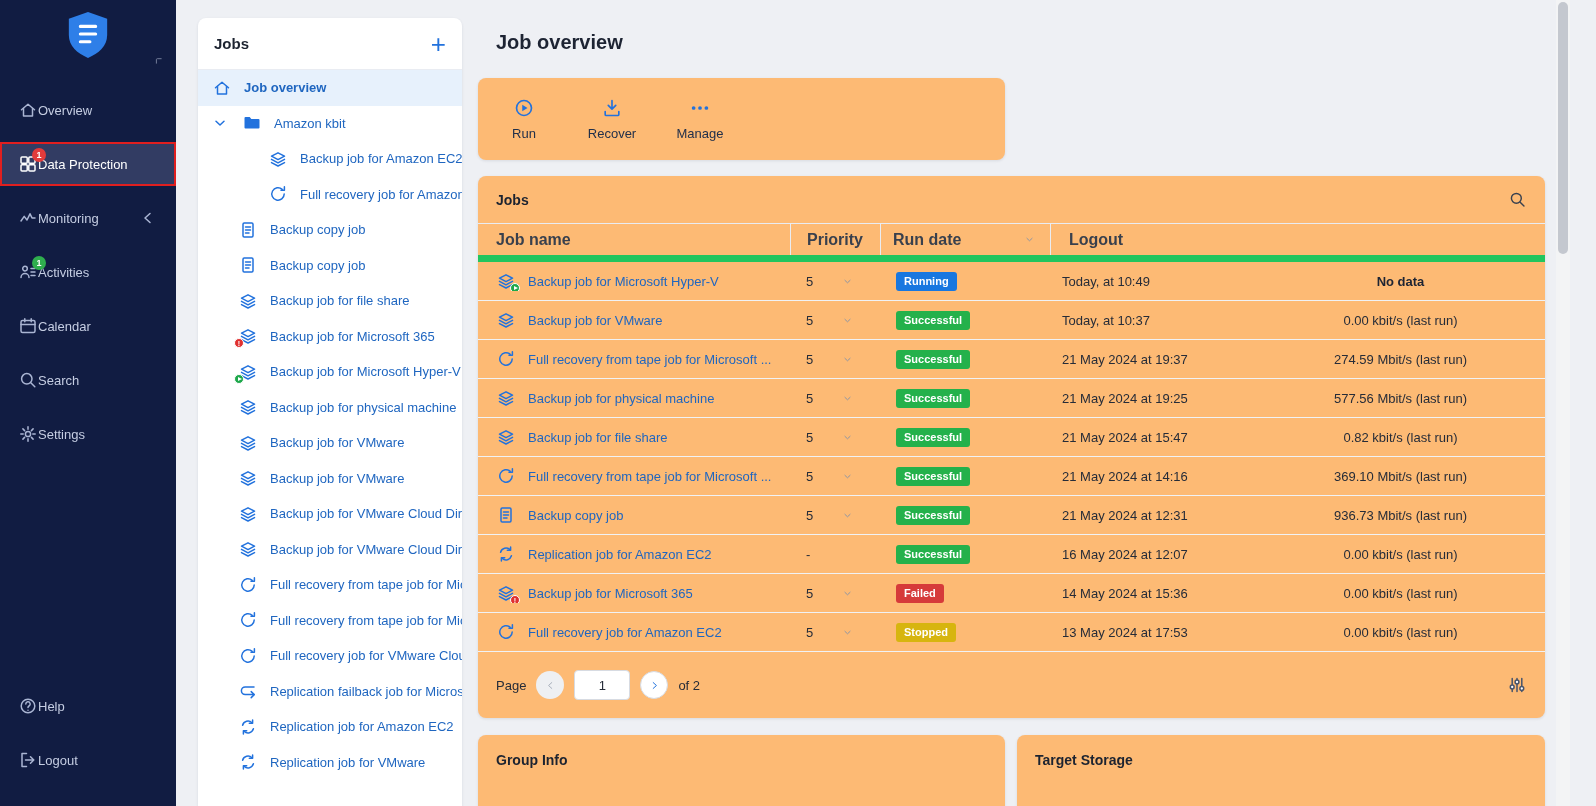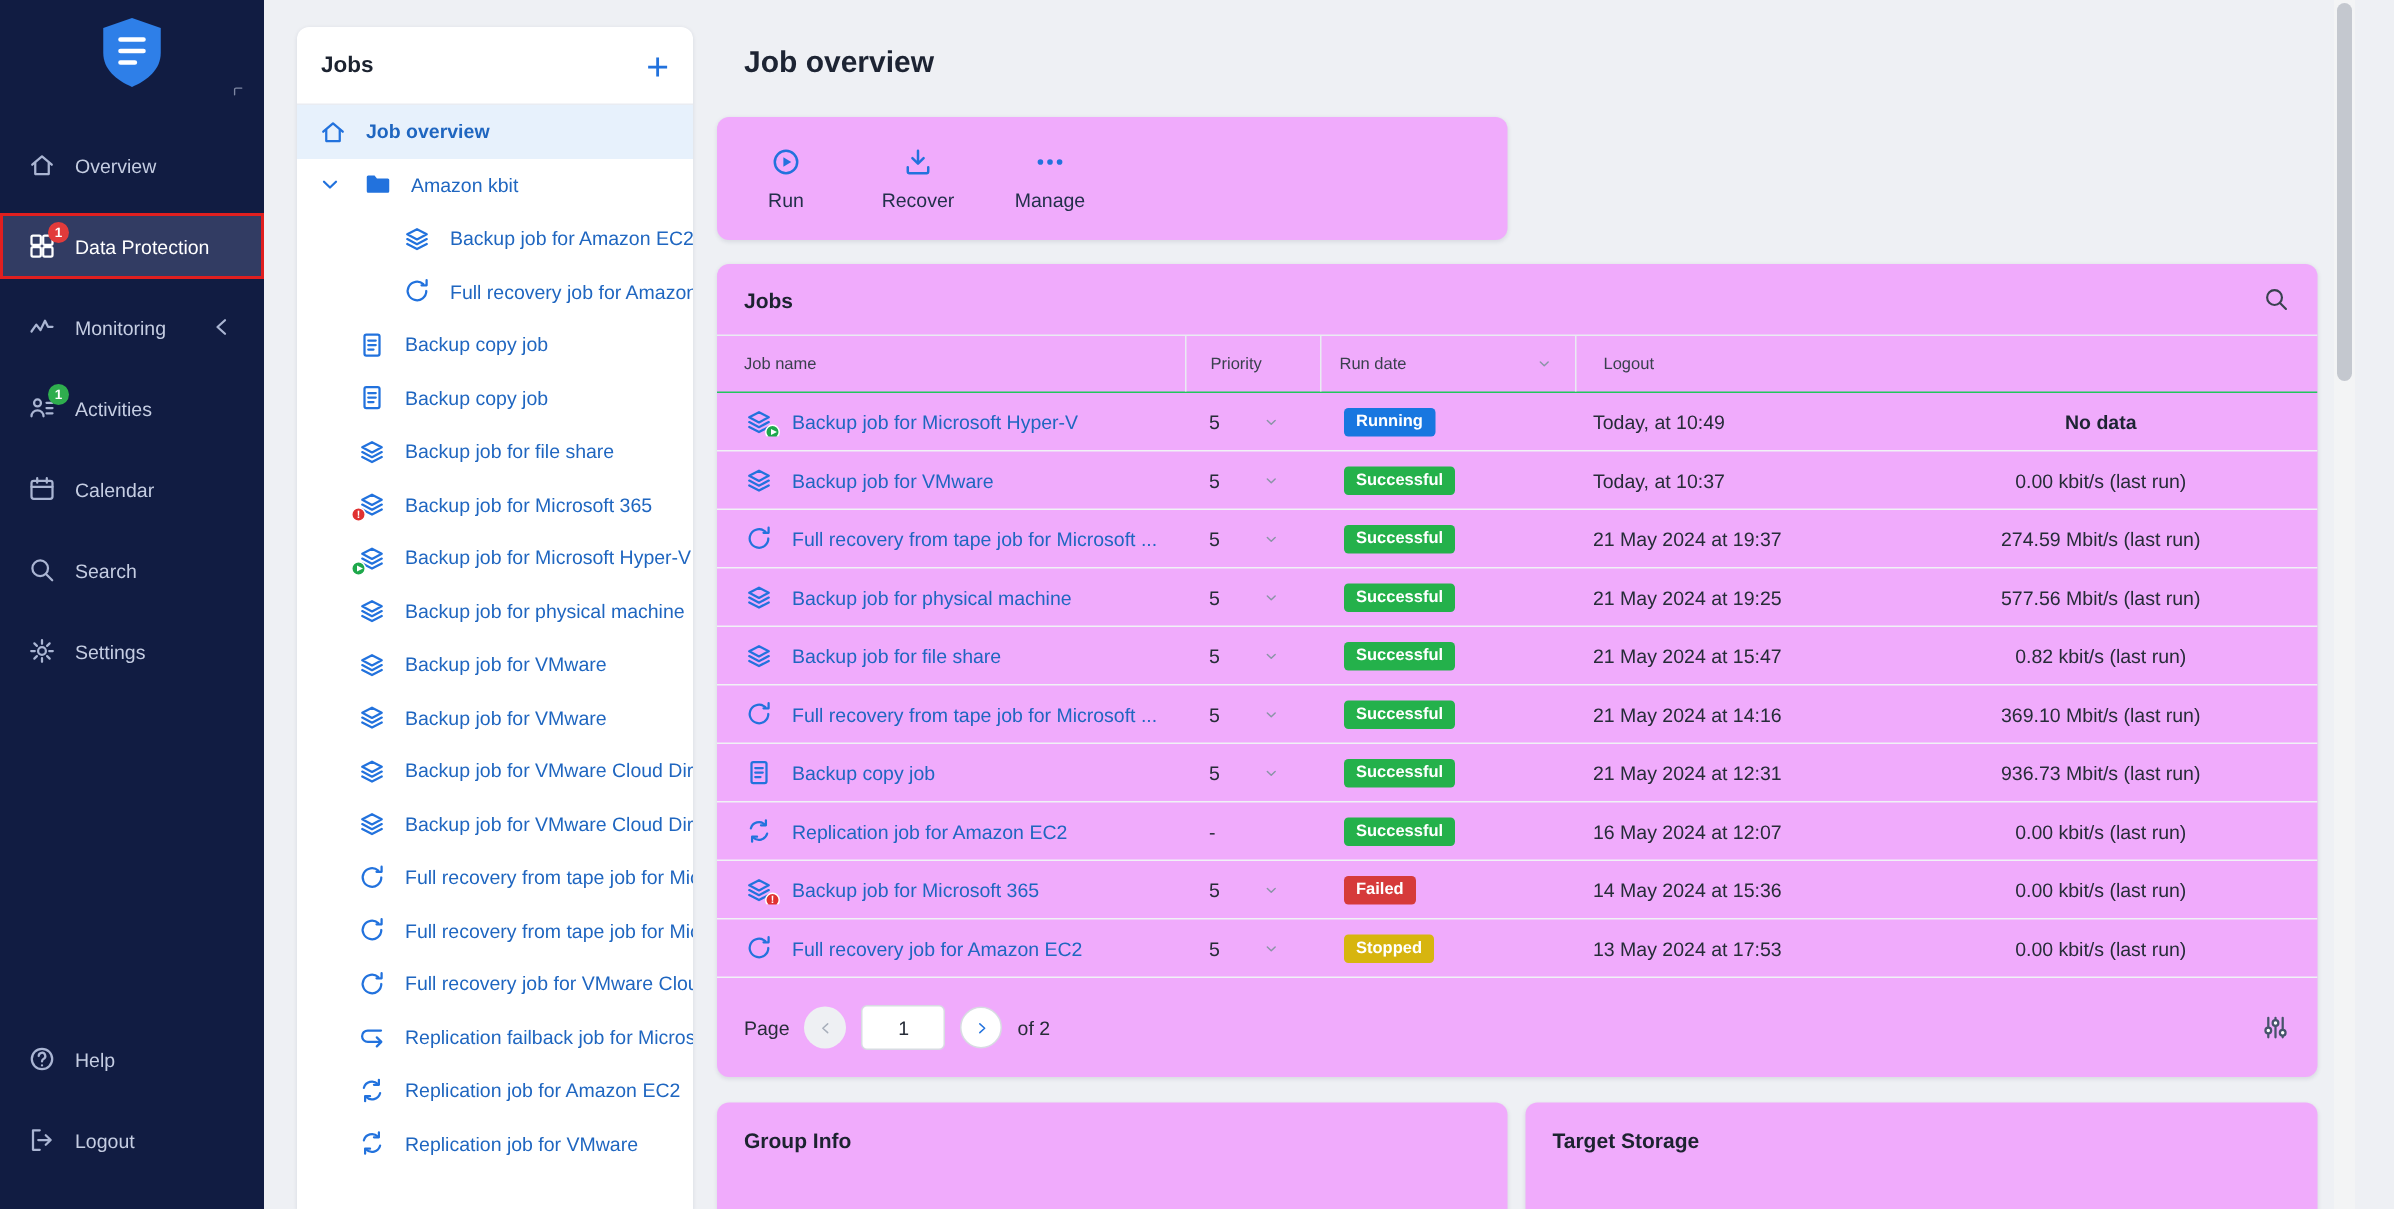--- a/index.html
+++ b/index.html
@@ -10,21 +10,21 @@
   }
   .icon { display:inline-block; }
   .icon svg { width:100%; height:100%; display:block; }
 
   
   .sidebar { position:absolute; left:0; top:0; width:176px; height:806px; background:#111c42; display:flex; flex-direction:column; }
   .logo-wrap { height:78px; position:relative; display:flex; justify-content:center; padding-top:9px; }
   .collapse-mark { position:absolute; right:10px; top:56px; width:12px; height:12px; color:#7e87a3; cursor:pointer; }
   .nav { display:flex; flex-direction:column; gap:14px; padding-top:12px; }
   .nav-footer { margin-top:auto; padding-bottom:26px; }
-  .nav-item { height:40px; display:flex; align-items:center; gap:12px; padding:0 18px; color:#c5cde2; cursor:pointer; position:relative; font-size:13px; }
+  .nav-item { height:40px; display:flex; align-items:center; padding:0 18px; color:#c5cde2; cursor:pointer; position:relative; font-size:13px; }
   .nav-item .icon { width:20px; height:20px; color:#aab5d3; position:relative; flex:0 0 20px; }
   .nav-item.selected { background:#323c63; color:#ffffff; }
   .nav-item.selected .icon { color:#ffffff; }
   .nav-label { white-space:nowrap; }
   .nav-chevron { margin-left:auto; width:13px; height:13px; color:#8d99b8; }
   .nav-badge { position:absolute; top:-6px; right:-8px; min-width:14px; height:14px; border-radius:8px; color:#fff; font-size:9px; font-weight:bold; display:flex; align-items:center; justify-content:center; padding:0 3px; }
   .annotation-box { position:absolute; left:0; right:0; top:-2px; bottom:-2px; border:2px solid #e01f1f; pointer-events:none; }
 
   
   .jobs-panel { position:absolute; left:198px; top:18px; width:264px; height:788px; background:#fff; border-radius:8px 8px 0 0; box-shadow:0 1px 3px rgba(20,30,60,.10); overflow:hidden; }
@@ -43,33 +43,33 @@
   
   .subdot { position:absolute; right:-4px; bottom:-2px; width:10px; height:10px; border-radius:50%; border:1px solid #fff; color:#fff; }
   .tree-item .subdot { left:-4px; right:auto; }
   .subdot.running { background:#1ea84b; }
   .subdot.running::after { content:""; position:absolute; left:3px; top:2.2px; border-style:solid; border-width:2.4px 0 2.4px 4px; border-color:transparent transparent transparent #fff; }
   .subdot.error { background:#e03131; }
   .subdot.error::after { content:"!"; position:absolute; left:0; right:0; top:0; text-align:center; font:bold 7px/9px "Liberation Sans",sans-serif; }
 
   
   .page-title { position:absolute; left:496px; top:31px; font-size:20px; font-weight:600; color:#1d2433; }
-  .card { position:absolute; background:#f0abfc; border-radius:8px; box-shadow:0 1px 3px rgba(20,30,60,.10); }
+  .card { position:absolute; background:#fdba74; border-radius:8px; box-shadow:0 1px 3px rgba(20,30,60,.10); }
   .actions-card { left:478px; top:78px; width:527px; height:82px; display:flex; align-items:center; padding-left:2px; }
   .action-btn { width:88px; display:flex; flex-direction:column; align-items:center; gap:7px; cursor:pointer; }
   .action-btn .icon { width:22px; height:22px; color:#2272dd; }
   .action-label { font-size:13px; color:#22304a; }
 
   .jobs-card { left:478px; top:176px; width:1067px; height:542px; display:flex; flex-direction:column; overflow:hidden; }
   .jobs-card-header { flex:0 0 48px; display:flex; align-items:center; justify-content:space-between; padding:0 18px; border-bottom:1px solid #e9ecf2; }
   .jobs-card-title { font-size:14px; font-weight:bold; color:#1c2330; }
   .search-icon { width:19px; height:19px; color:#39414f; cursor:pointer; }
 
   .thead, .row { display:grid; grid-template-columns:312px 90px 170px 188px 1fr; align-items:center; }
-  .thead { flex:0 0 38px; border-bottom:1px solid #22c55e; color:#39404d; font-size:11px; font-weight:400; }
+  .thead { flex:0 0 38px; border-bottom:7px solid #22c55e; color:#39404d; font-size:16px; font-weight:700; }
   .th { height:100%; display:flex; align-items:center; padding-left:16px; }
   .th + .th { border-left:1px solid #e9ecf2; }
   .th:first-child { padding-left:18px; }
   .th.col-run-date { padding-left:12px; }
   .th.col-speed { padding-left:18px; }
   .sort-icon { width:13px; height:13px; color:#8a94a6; margin-left:auto; margin-right:14px; }
 
   .row { height:39px; border-bottom:1px solid #f0f2f5; }
   .cell-name { display:flex; align-items:center; gap:12px; padding-left:18px; color:#1f66c0; overflow:hidden; white-space:nowrap; cursor:pointer; }
   .cell-name .icon { flex:0 0 20px; width:20px; height:20px; color:#2272dd; position:relative; }

